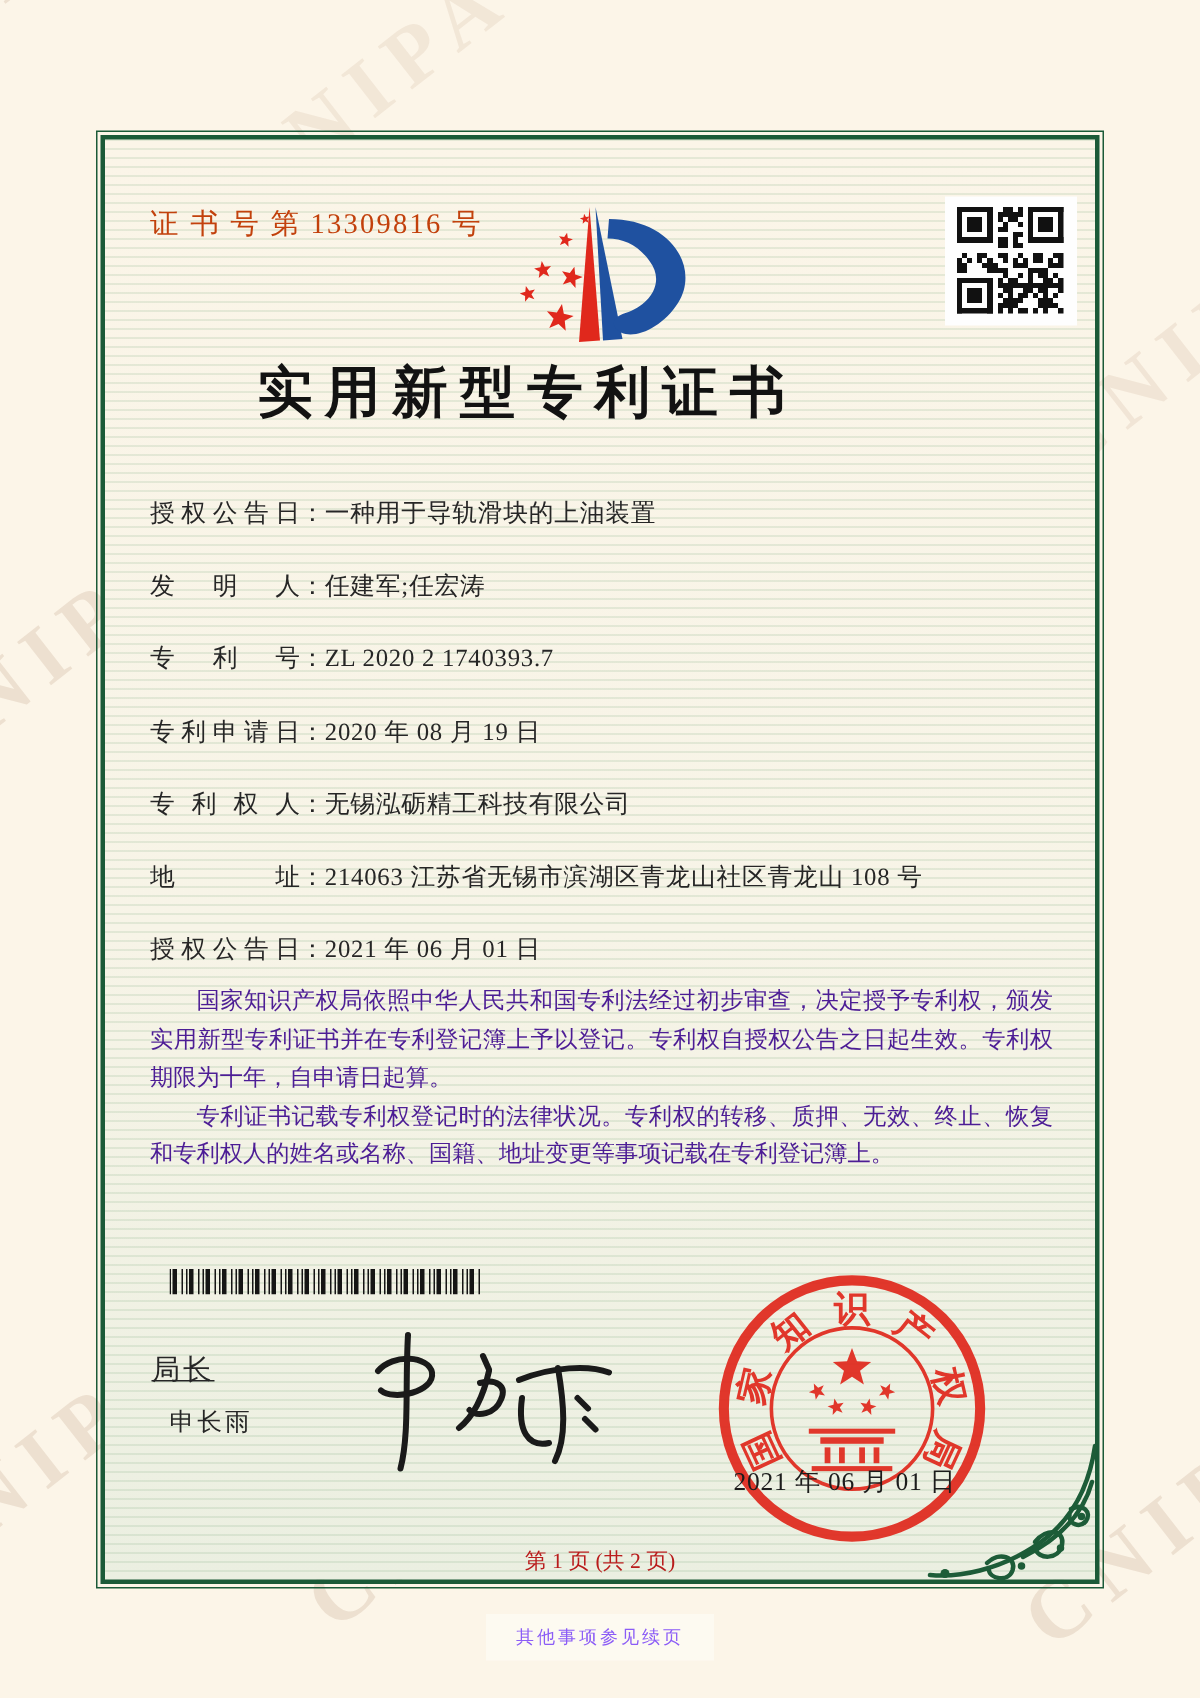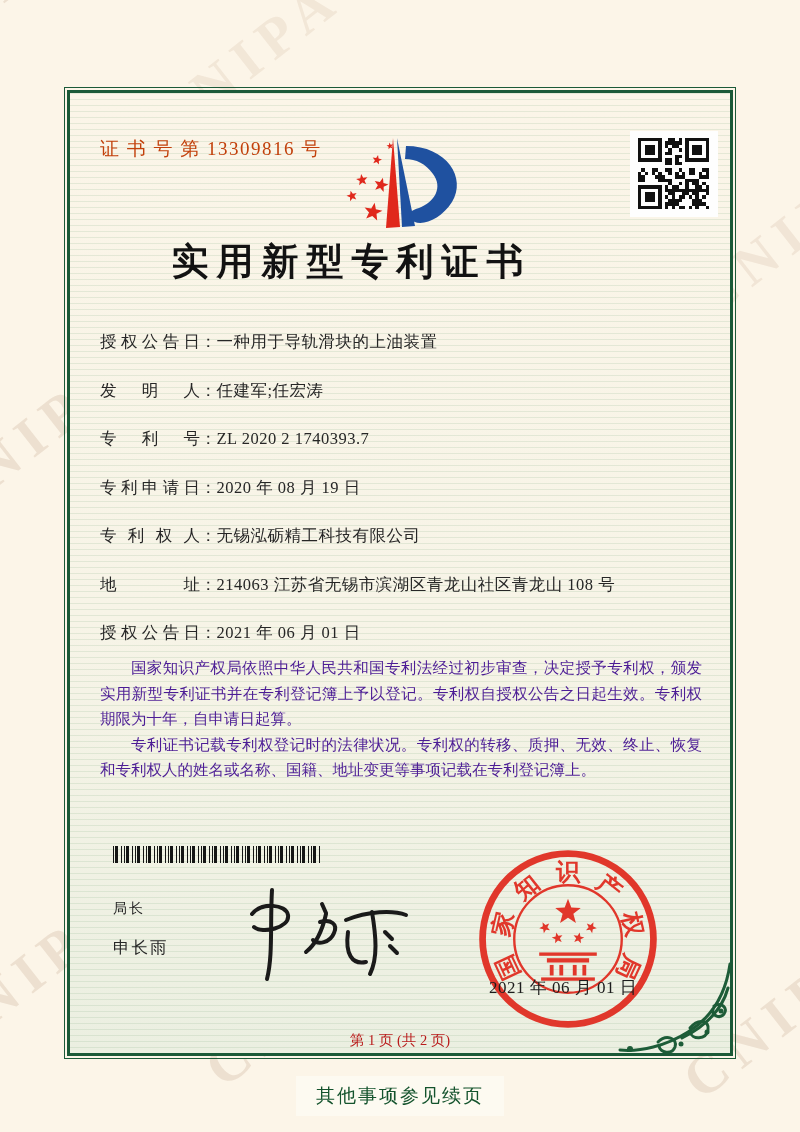--- a/index.html
+++ b/index.html
@@ -53,34 +53,34 @@
   .pair2{position:absolute;left:305px;top:0;}
 
   .paras{
     position:absolute;left:100px;top:655px;width:602px;
     font-size:15.5px;line-height:25.6px;text-align:justify;color:#4c1d95;
   }
   .paras p{margin:0;text-indent:2em;}
 
   .barcode{position:absolute;left:113px;top:846px;width:210px;height:17px;overflow:hidden;}
 
-  .sig-title{position:absolute;left:113px;top:900px;font-size:14px;letter-spacing:2px;}
+  .sig-title{position:absolute;left:101px;top:900px;font-size:19px;letter-spacing:2px;text-decoration:underline;}
   .sig-name{position:absolute;left:113px;top:937px;font-size:16.5px;letter-spacing:2px;}
   .sig-svg{position:absolute;left:230px;top:884px;}
 
   .seal{position:absolute;left:472px;top:843px;width:192px;height:192px;}
   .seal-date{
     position:absolute;left:489px;top:976px;font-size:17px;color:#1c1c1c;
     letter-spacing:0.5px;z-index:5;
   }
 
   .page-info{position:absolute;left:64px;top:1031px;width:672px;text-align:center;font-size:14.5px;color:#b91c1c;}
 
   .cont-note{position:absolute;left:0;top:1076px;width:800px;text-align:center;}
-  .cont-note span{display:inline-block;background:#fdfaf1;padding:7px 20px;font-size:19px;color:#14532d;letter-spacing:2px;}
+  .cont-note span{display:inline-block;background:#fdfaf1;padding:7px 20px;font-size:12px;color:#8b5cf6;letter-spacing:2px;}
 
   .flourish{position:absolute;left:618px;top:958px;}
 </style>
 </head>
 <body>
 
 <span class="wm wm1">CNIPA</span>
 <span class="wm wm2">CNIPA</span>
 <span class="wm wm3">CNIPA</span>
 <span class="wm wm4">CNIPA</span>

